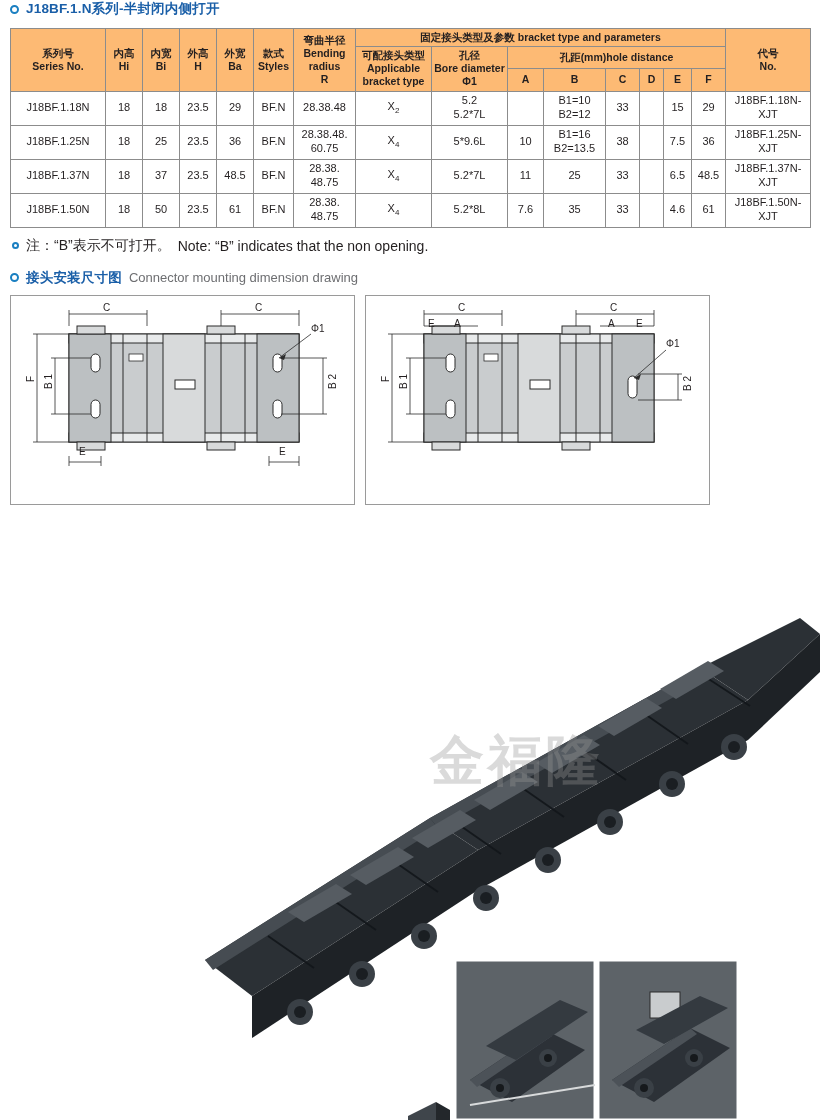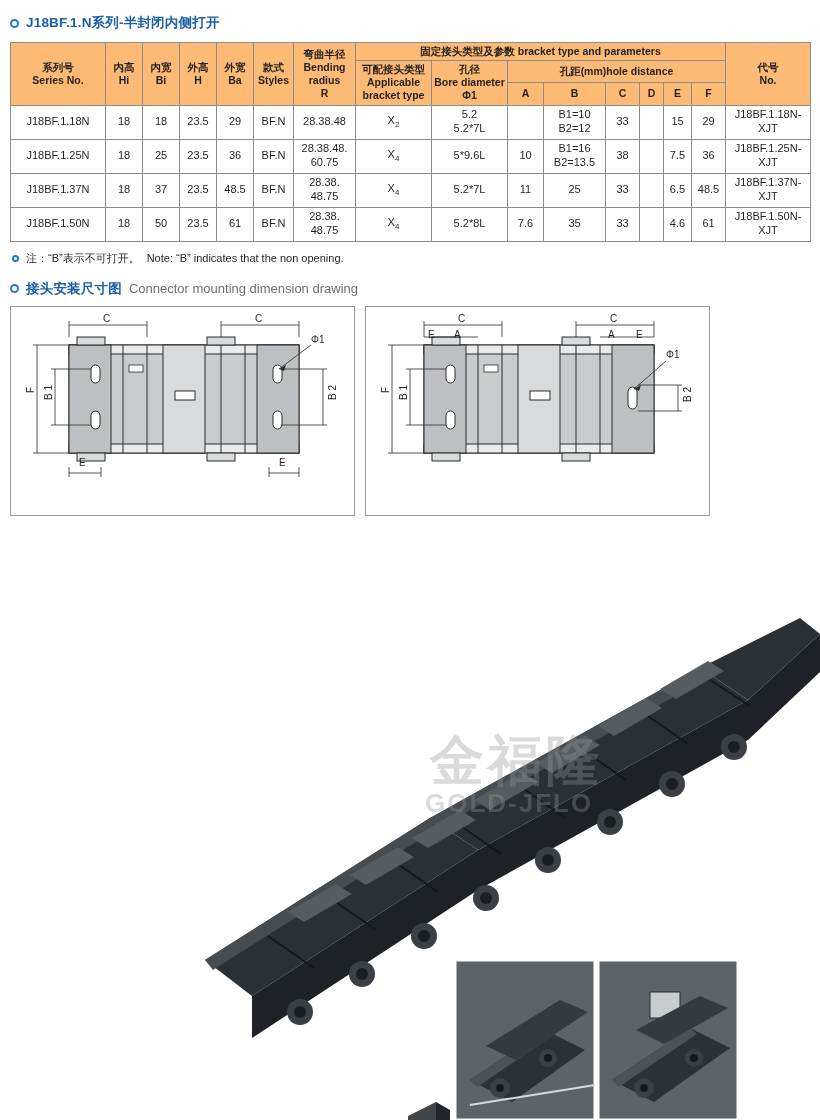--- a/index.html
+++ b/index.html
@@ -32,21 +32,21 @@
     font-size: 13.5px;
     font-weight: bold;
     color: #1a5fa8;
     letter-spacing: .2px;
   }
   .head-en {
     font-size: 13px;
     color: #6d6e71;
   }
 
-  #header-row { margin-top: 14px; }
+  #header-row { }
 
   
   .table-wrap {
     margin: 10px 10px 0 10px;
     width: 800px;
   }
   table.spec {
     border-collapse: collapse;
     width: 800px;
     table-layout: fixed;
@@ -74,21 +74,21 @@
   td.sub { line-height: 1.15; }
   .sub-line { display: block; }
   .sub-idx { font-size: 8px; vertical-align: sub; }
 
   
   .note-row {
     display: flex;
     align-items: center;
     gap: 7px;
     margin: 9px 0 0 12px;
-    font-size: 11px;
+    font-size: 14px;
   }
   .note-row .bullet { width: 7px; height: 7px; border-width: 2px; }
   .note-cn { color: #231f20; }
   .note-en { color: #231f20; }
 
   
   #drawing-head { margin-top: 14px; }
   .panels {
     display: flex;
     gap: 10px;
@@ -610,14 +610,13 @@
       <circle cx="644" cy="528" r="10" fill="#3a4046"></circle>
         <circle cx="644" cy="528" r="4" fill="#16191c"></circle>
       <circle cx="694" cy="498" r="9" fill="#3a4046"></circle>
         <circle cx="694" cy="498" r="4" fill="#16191c"></circle>
       <rect x="650" y="432" width="30" height="26" fill="#c9ccce" stroke="#2b2b2b" stroke-width="1"></rect>
       <polygon points="636,470 700,436 728,448 664,484" fill="#343a40"></polygon>
     </g>
   </svg>
 
   <div class="watermark">金福隆</div>
-  <div class="watermark2">GOLD-JFLO</div>
 </div>
 
 </body></html>

